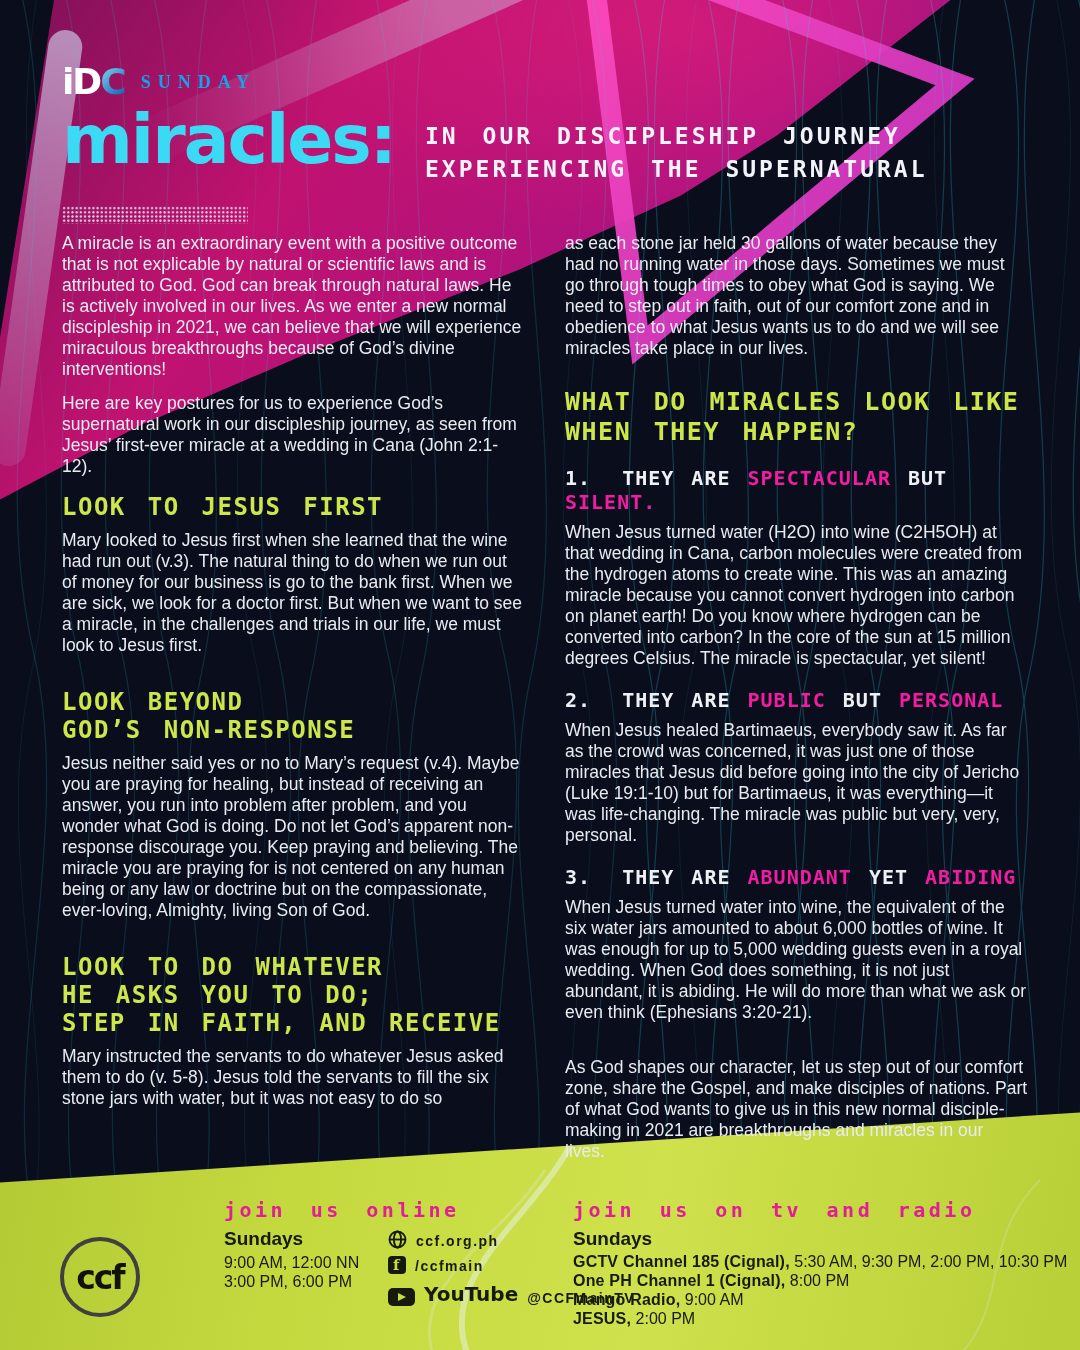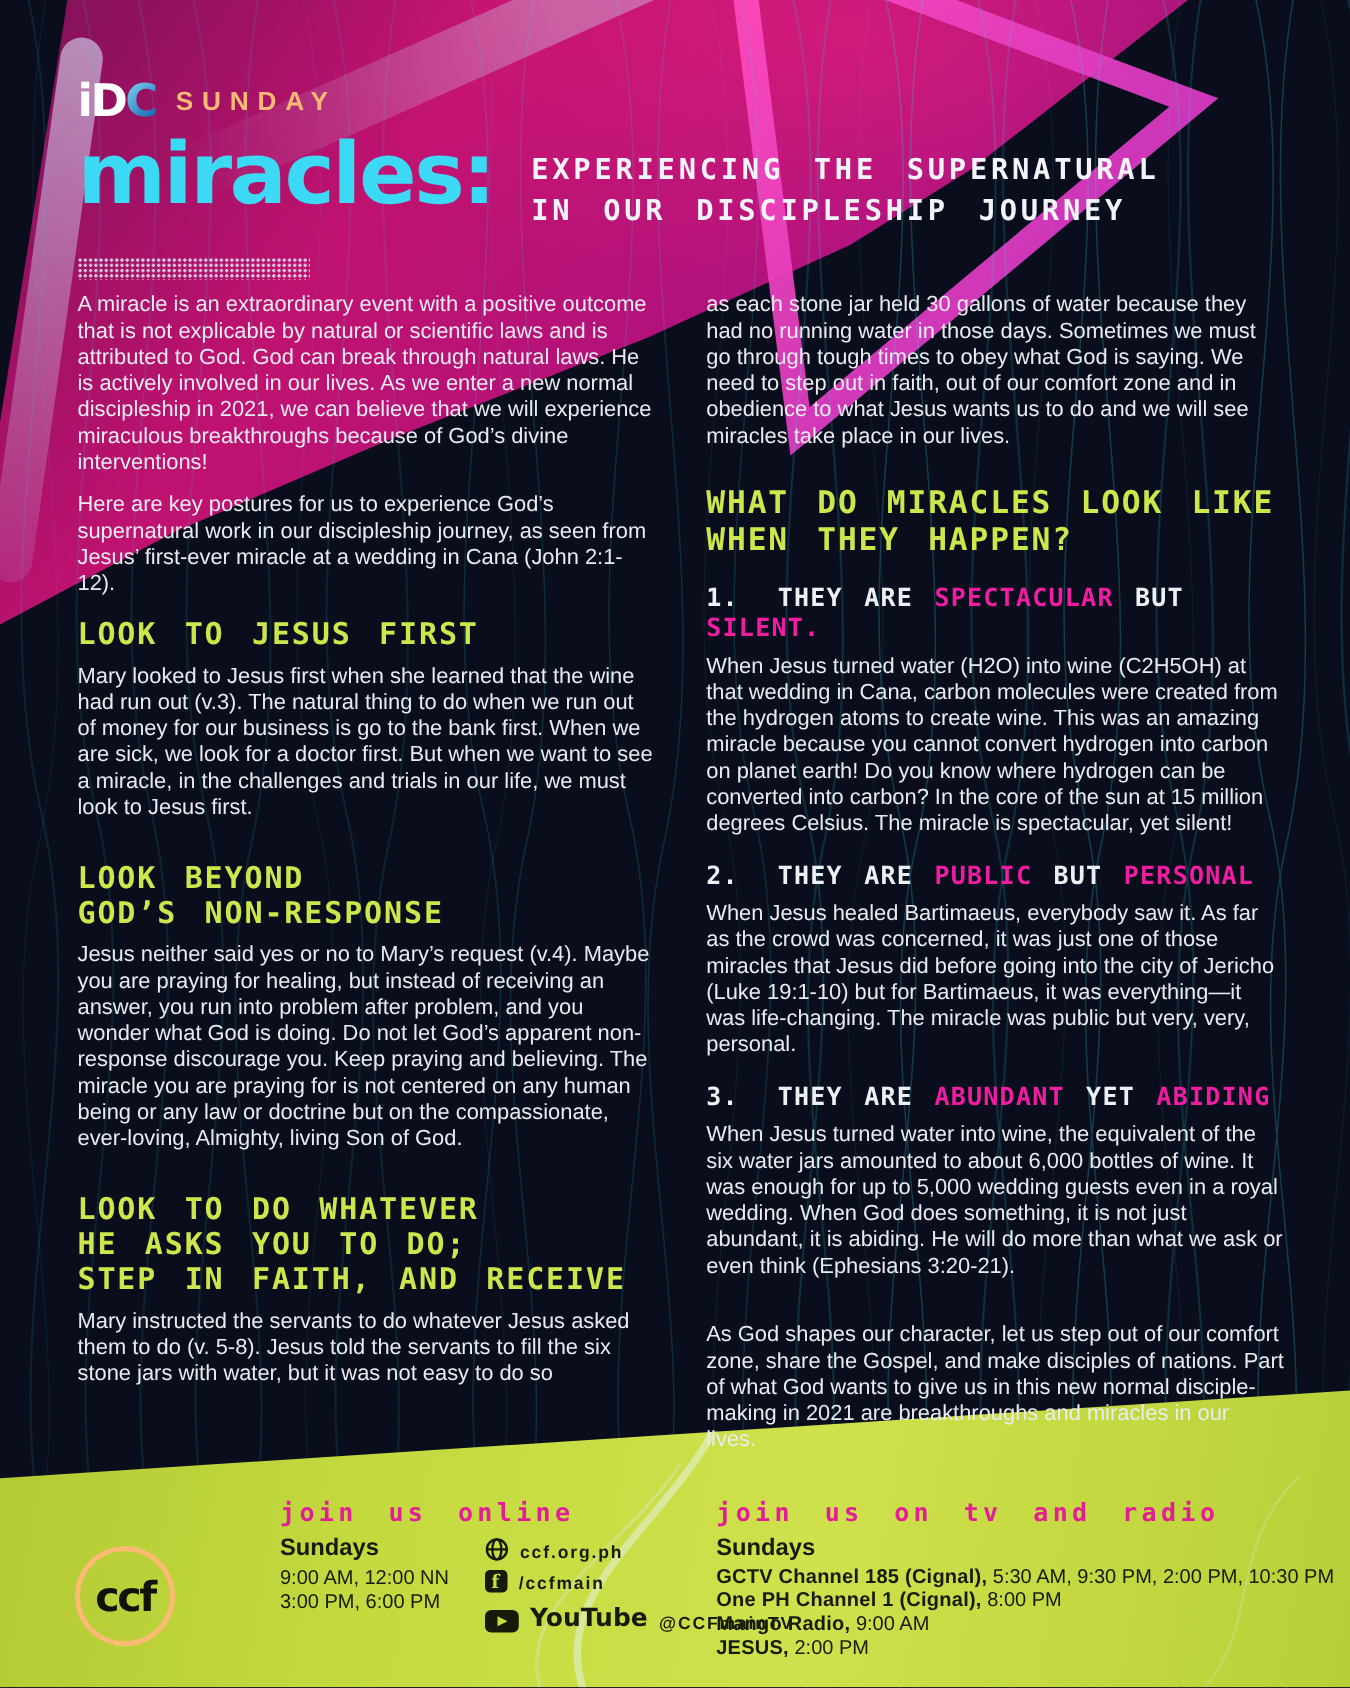--- a/index.html
+++ b/index.html
@@ -25,21 +25,21 @@
     clip-path:polygon(0 87.6%,100% 82.4%,100% 100%,0 100%);
     background:linear-gradient(100deg,#a9c02e,#c4d93e 38%,#cfe14c 66%,#b8cf37);}
   .footer-curves{position:absolute;left:0;top:0;}
 
   
   .hdr-logo{position:absolute;left:62px;top:64px;z-index:5;display:flex;align-items:center;gap:16px;}
   .idc{font-family:"DejaVu Sans",sans-serif;font-weight:bold;font-size:36px;line-height:36px;letter-spacing:-2px;}
   .idc .w{color:#fff;}
   .idc .c{color:#2f8fd4;background:linear-gradient(135deg,#7fd4f0 10%,#1d6fb8 80%);
           -webkit-background-clip:text;background-clip:text;-webkit-text-fill-color:transparent;}
-  .sunday{font-family:Liberation Sans, sans-serif;font-weight:bold;font-size:21px;color:#fdba74;letter-spacing:7px;}
+  .sunday{font-family:Liberation Serif, serif;font-weight:bold;font-size:18px;color:#0ea5e9;letter-spacing:7px;}
   .title{position:absolute;left:62px;top:100px;z-index:5;
     font-family:"DejaVu Sans",sans-serif;font-weight:bold;font-size:68px;letter-spacing:-2px;color:#3cd9f4;}
   .subtitle{position:absolute;left:425px;top:120px;z-index:5;
     font-family:"DejaVu Sans Mono",monospace;font-weight:bold;font-size:23px;line-height:33px;
     letter-spacing:3px;word-spacing:7px;color:#f2f4fa;}
   .halftone{position:absolute;left:62px;top:206px;width:186px;height:18px;z-index:5;opacity:.9;
     background-image:radial-gradient(rgba(226,229,243,.95) 1.1px,rgba(226,229,243,0) 1.25px);
     background-size:4.2px 4.2px;}
 
   
@@ -51,21 +51,21 @@
     font-size:24px;line-height:28px;letter-spacing:1.5px;word-spacing:6px;margin:26px 0 9px;}
   .h-lime.big{font-size:25px;line-height:30px;margin:28px 0 8px;}
   .ph{font-family:"DejaVu Sans Mono",monospace;font-weight:bold;font-size:20px;line-height:24px;
     letter-spacing:1px;word-spacing:4px;color:#eef0f4;margin:19px 0 8px;}
   .ph .num{margin-right:14px;}
   .ph .hl{color:#f01da2;}
   .closing{margin-top:34px;}
 
   
   .f{z-index:6;position:absolute;color:#171b0c;}
-  .ccf-logo{left:60px;top:1237px;width:72px;height:72px;border:4px solid #fdba74;border-radius:50%;
+  .ccf-logo{left:60px;top:1237px;width:72px;height:72px;border:4px solid #404040;border-radius:50%;
     display:flex;align-items:center;justify-content:center;
     font-family:"DejaVu Sans",sans-serif;font-weight:bold;font-size:33px;letter-spacing:-2px;color:#101408;}
   .f-pink{font-family:"DejaVu Sans Mono",monospace;font-weight:bold;font-size:20px;
     letter-spacing:3.5px;word-spacing:9px;color:#e31c98;}
   .f-day{font-weight:bold;font-size:19px;}
   .f-times{font-size:16px;line-height:19px;}
   .f-link{display:flex;align-items:flex-end;gap:9px;font-size:14px;letter-spacing:1.5px;font-weight:bold;}
   .fb-badge{width:18px;height:18px;border-radius:4px;background:#151a0b;color:#c8dd41;
     font-family:"DejaVu Serif",serif;font-weight:bold;font-size:15px;line-height:18px;text-align:center;}
   .yt-badge{width:27px;height:18px;border-radius:5px;background:#151a0b;position:relative;}
@@ -139,22 +139,22 @@
         <use href="#wv" x="1052"></use>
     </g>
   </svg>
 
   <div class="hdr-logo">
     <span class="idc"><span class="w">iD</span><span class="c">C</span></span>
     <span class="sunday">SUNDAY</span>
   </div>
   <div class="title">miracles:</div>
   <div class="subtitle">
+    <div>IN OUR DISCIPLESHIP JOURNEY</div>
     <div>EXPERIENCING THE SUPERNATURAL</div>
-    <div>IN OUR DISCIPLESHIP JOURNEY</div>
   </div>
   <div class="halftone"></div>
 
   <div class="col col-left">
     <p class="body">A miracle is an extraordinary event with a positive outcome that is not explicable by natural or scientific laws and is attributed to God. God can break through natural laws. He is actively involved in our lives. As we enter a new normal discipleship in 2021, we can believe that we will experience miraculous breakthroughs because of God’s divine interventions!</p>
     <p class="body">Here are key postures for us to experience God’s supernatural work in our discipleship journey, as seen from Jesus’ first-ever miracle at a wedding in Cana (John 2:1-12).</p>
 
     <div class="h-lime" style="margin-top:16px">LOOK TO JESUS FIRST</div>
     <p class="body">Mary looked to Jesus first when she learned that the wine had run out (v.3). The natural thing to do when we run out of money for our business is go to the bank first. When we are sick, we look for a doctor first. But when we want to see a miracle, in the challenges and trials in our life, we must look to Jesus first.</p>
 

